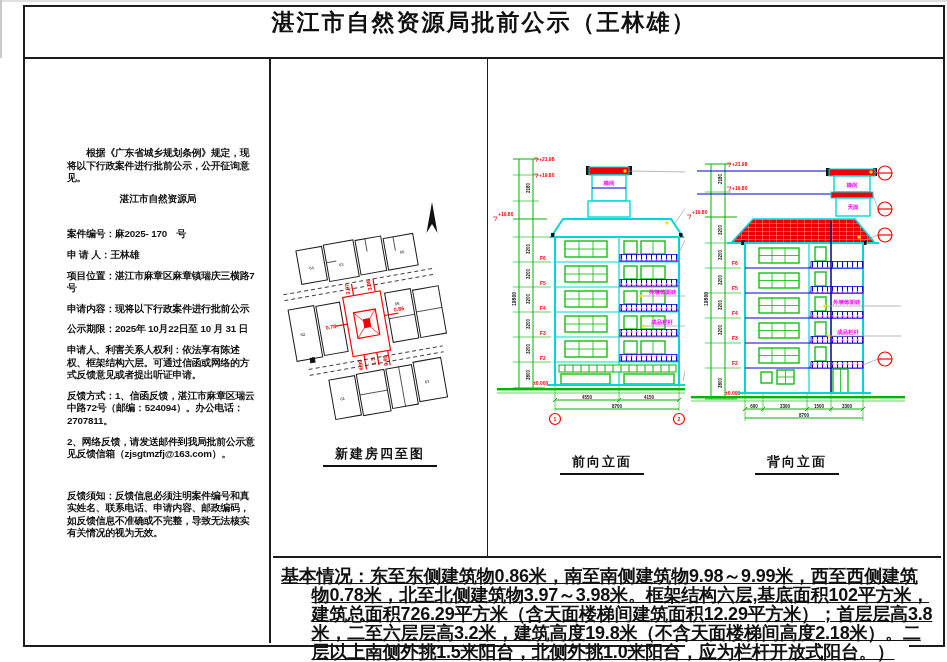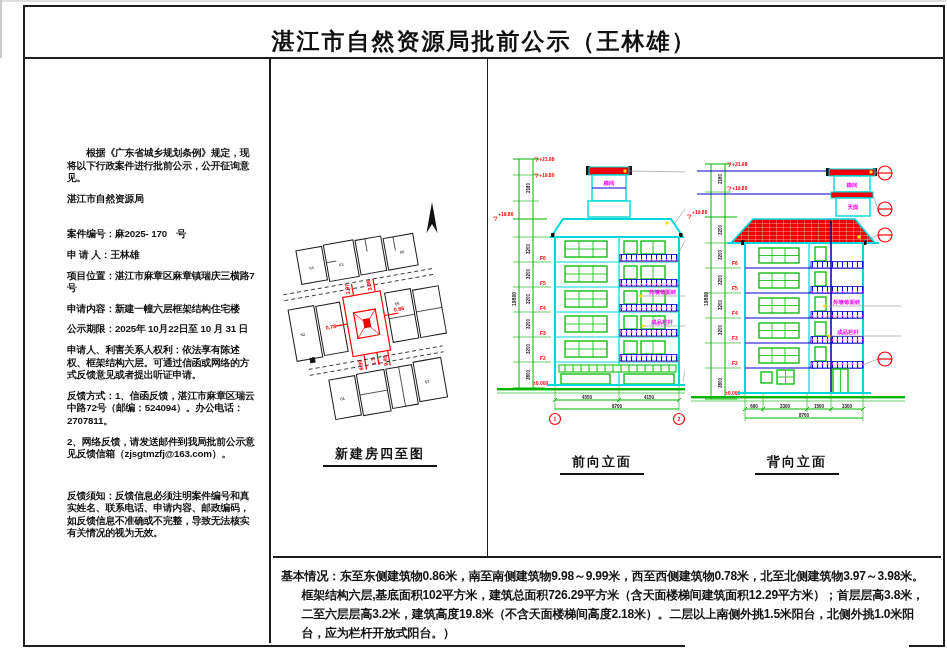--- a/index.html
+++ b/index.html
@@ -1,38 +1,38 @@
 <!DOCTYPE html>
 <html><head>
 <meta charset="utf-8">
 <style>
   html,body{margin:0;padding:0;background:#ffffff;}
   body{width:947px;height:662px;position:relative;overflow:hidden;
        font-family:"Liberation Sans","DejaVu Sans",sans-serif;color:#111;}
   .scan-edge-top{position:absolute;left:0;top:0;width:947px;height:2px;background:#e0e0e0;}
   .scan-edge-left{position:absolute;left:0;top:0;width:2px;height:58px;background:#c9c9c9;}
   .frame{position:absolute;left:23px;top:5px;width:918px;height:638px;border:2px solid #1c1c1c;background:#fff;}
-  .title-row{height:50px;border-bottom:2px solid #1c1c1c;display:flex;align-items:flex-end;justify-content:center;}
+  .title-row{height:50px;border-bottom:2px solid #1c1c1c;display:flex;align-items:flex-start;justify-content:center;}
   .title-row span{font-size:23px;font-weight:bold;letter-spacing:2px;font-family:"Liberation Serif","DejaVu Serif",serif;}
   .content{position:relative;width:100%;height:584px;}
   .col{position:absolute;top:0;background:#fff;}
   .col-left{left:0;width:246px;height:584px;border-right:2px solid #1c1c1c;
             padding:80px 6px 0 34px;box-sizing:border-box;font-size:9.8px;font-weight:bold;
             line-height:12.6px;letter-spacing:-0.2px;}
   .col-left p{margin:8px;}
-  .p-agency{text-align:left;padding-right:6px;}
+  .p-agency{text-align:center;padding-right:6px;}
   .fields{margin-top:23px;}
   .gap{height:13px;}
   .col-site{left:248px;width:214px;height:497px;border-right:1.5px solid #1c1c1c;}
   .col-front{left:463.5px;width:227px;height:497px;border-right:1.5px solid #1c1c1c;}
   .col-rear{left:660px;width:224px;height:616px;}
   .bottom-panel{position:absolute;left:248px;top:497px;width:668px;height:87px;border-top:2px solid #1c1c1c;
                 box-sizing:border-box;padding:9px 8px 0 8px;}
-  .bottom-panel p{margin:0;font-size:12px;font-weight:bold;line-height:19px;
-                  padding-left:1.7em;text-indent:-1.7em;letter-spacing:-0.2px;}
+  .bottom-panel p{margin:0;font-size:18px;font-weight:bold;line-height:19px;
+                  padding-left:1.7em;text-indent:-1.7em;letter-spacing:-0.2px;text-decoration:underline;}
   .caption{position:absolute;font-size:13px;font-weight:bold;letter-spacing:2px;
            border-bottom:2px solid #111;padding:0 12px 2px 12px;white-space:nowrap;}
   .cap-site{left:50px;top:386px;}
   .cap-front{left:50%;transform:translateX(-50%);top:394px;}
   .cap-rear{left:50%;transform:translateX(-50%);top:394px;}
   svg.draw{position:absolute;left:0;top:0;width:100%;height:497px;display:block;}
   
   .blk{stroke:#1a1a1a;fill:none;stroke-width:1;}
   .blk-thin{stroke:#1a1a1a;fill:none;stroke-width:0.7;}
   .dash{stroke:#1a1a1a;fill:none;stroke-width:0.8;stroke-dasharray:4 3;}
@@ -68,21 +68,21 @@
   </div>
   <div class="content">
 
     <div class="col col-left">
       <p>　　根据《广东省城乡规划条例》规定，现将以下行政案件进行批前公示，公开征询意见。</p>
       <p class="p-agency">湛江市自然资源局</p>
       <div class="fields">
         <p>案件编号：麻2025- 170　号</p>
         <p>申 请 人：王林雄</p>
         <p>项目位置：湛江市麻章区麻章镇瑞庆三横路7号</p>
-        <p>申请内容：新建一幢六层框架结构住宅楼</p>
+        <p>申请内容：现将以下行政案件进行批前公示</p>
         <p>公示期限：2025年 10月22日至 10 月 31 日</p>
         <p>申请人、利害关系人权利：依法享有陈述权、框架结构六层。可通过信函或网络的方式反馈意见或者提出听证申请。</p>
         <p>反馈方式：1、信函反馈，湛江市麻章区瑞云中路72号（邮编：524094）。办公电话：2707811。</p>
         <p>2、网络反馈，请发送邮件到我局批前公示意见反馈信箱（zjsgtmzfj@163.com）。</p>
         <div class="gap"></div>
         <p>反馈须知：反馈信息必须注明案件编号和真实姓名、联系电话、申请内容、邮政编码，如反馈信息不准确或不完整，导致无法核实有关情况的视为无效。</p>
       </div>
     </div>
 
     <div class="col col-front">

